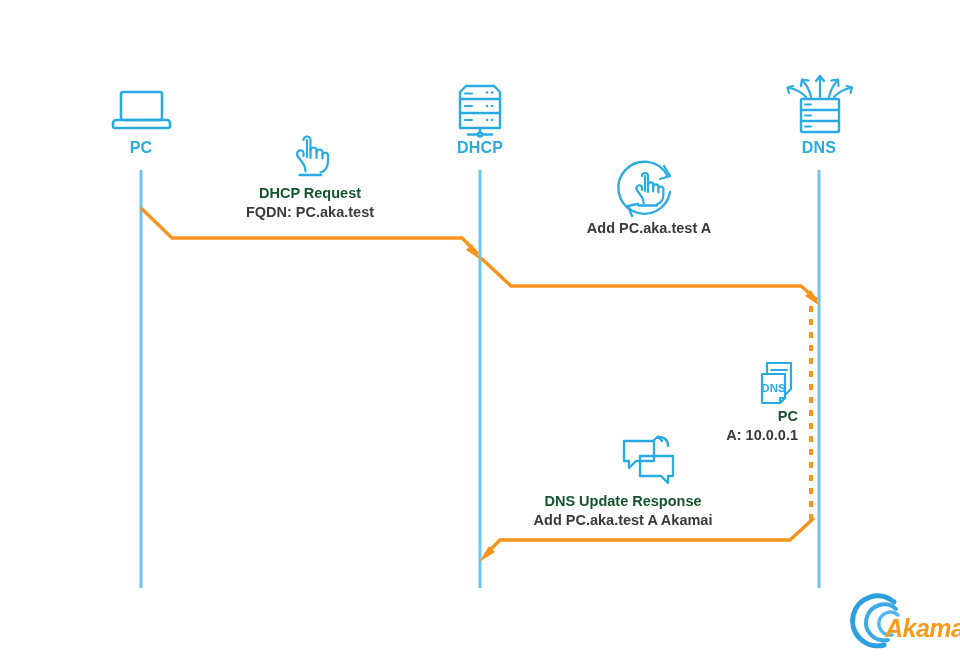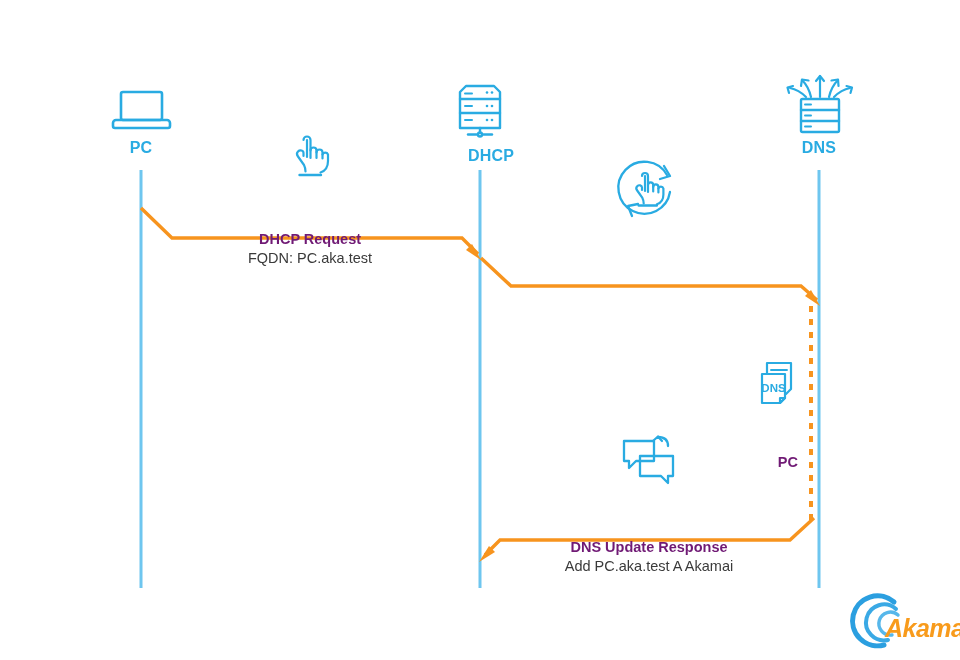--- a/index.html
+++ b/index.html
@@ -32,27 +32,26 @@
   }
   .msg-block {
     position: absolute;
     text-align: center;
     white-space: nowrap;
     color: #333333;
   }
   .msg-title {
     font-size: 14.5px;
     font-weight: 700;
-    color: #701a75;
+    color: #14532d;
     line-height: 19px;
-    margin-top: 46px;
   }
   .msg-line {
     font-size: 14.5px;
-    font-weight: 400;
+    font-weight: 700;
     color: #3a3a3a;
     line-height: 19px;
   }
   .record-block {
     position: absolute;
     text-align: right;
     white-space: nowrap;
   }
   .akamai-logo {
     position: absolute;
@@ -183,36 +182,38 @@
 
   <g fill="none" stroke-linecap="round">
     <path d="M884 645 a25 25 0 1 1 10 -43" stroke="#2b9fe0" stroke-width="5"></path>
     <path d="M888 640 a18 18 0 1 1 8 -31" stroke="#3aa9e5" stroke-width="4"></path>
     <path d="M892 635 a11.5 11.5 0 1 1 6 -20" stroke="#57b7ea" stroke-width="3.4"></path>
   </g>
 </svg>
 
 <div class="node-label" style="left:91px; top:139px; width:100px;">PC</div>
 
-<div class="node-label" style="left:441px; top:139px; width:100px;margin-top:8px;">DHCP</div>
+<div class="node-label" style="left:430px; top:139px; width:100px;">DHCP</div>
 
 <div class="node-label" style="left:769px; top:139px; width:100px;">DNS</div>
 
 <div class="msg-block" style="left:180px; top:184px; width:260px;">
   <div class="msg-title">DHCP Request</div>
   <div class="msg-line">FQDN: PC.aka.test</div>
 </div>
 
 <div class="msg-block" style="left:519px; top:219px; width:260px;">
-</div>
-
-<div class="msg-block" style="left:519px; top:492px; width:260px;">
+  <div class="msg-line">Add PC.aka.test A</div>
+</div>
+
+<div class="msg-block" style="left:493px; top:492px; width:260px;">
   <div class="msg-title">DNS Update Response</div>
   <div class="msg-line">Add PC.aka.test A Akamai</div>
 </div>
 
 <div class="record-block" style="left:598px; top:407px; width:200px;">
   <div class="msg-title">PC</div>
+  <div class="msg-line">A: 10.0.0.1</div>
 </div>
 
 <div class="akamai-logo" style="left:859px; top:606px; width:100px; height:46px;">
   <div class="ak-word">Akamai</div>
 </div>
 
 </body></html>

